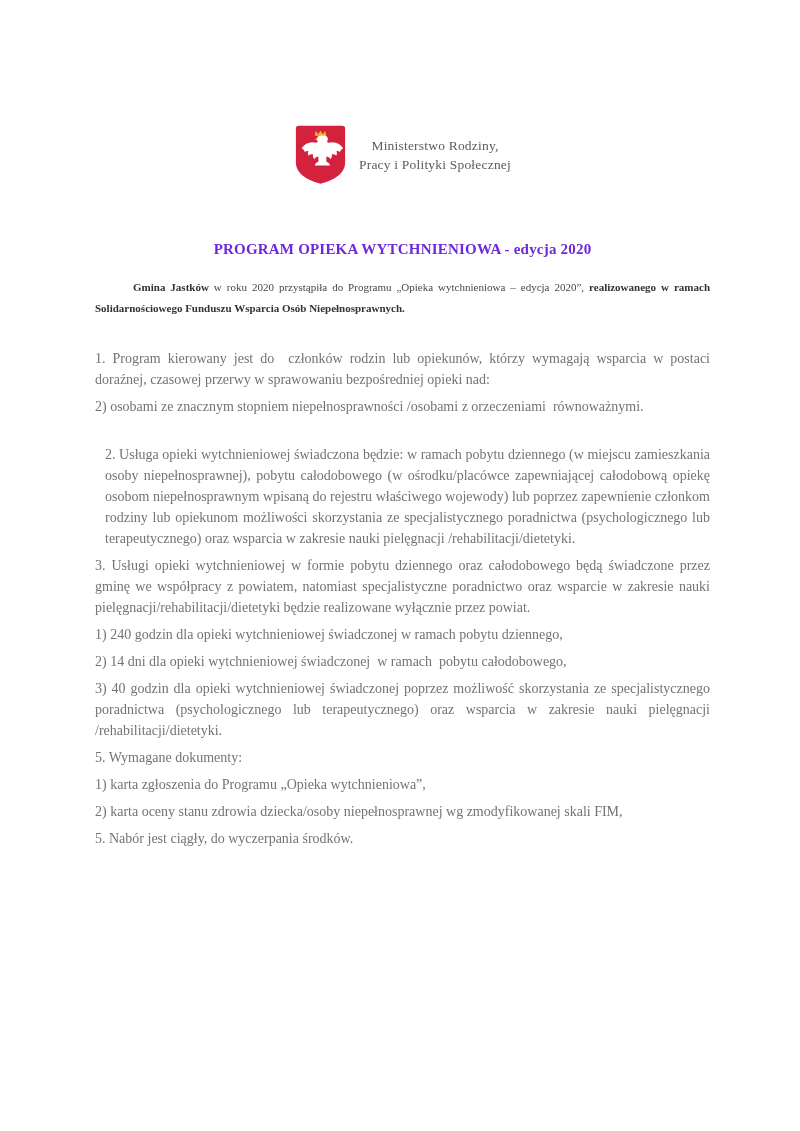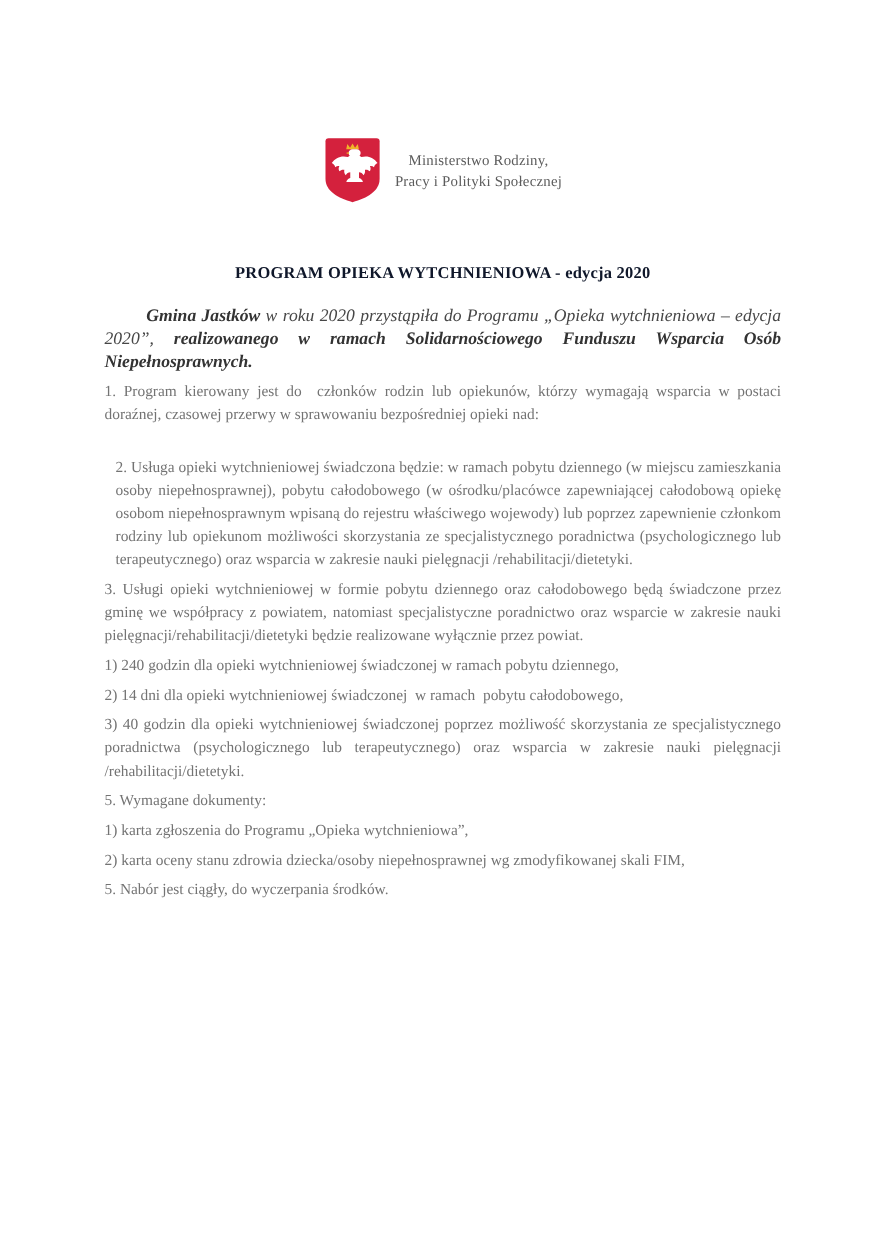--- a/index.html
+++ b/index.html
@@ -30,34 +30,33 @@
     font-size: 13.5px;
     line-height: 19px;
     color: #5c5c5c;
     text-align: center;
     letter-spacing: 0.2px;
   }
   
   .title {
     font-size: 15px;
     font-weight: bold;
-    color: #0f172a;
+    color: #6d28d9;
     text-align: center;
     letter-spacing: 0.2px;
     margin-bottom: 19px;
   }
   .intro {
-    font-size: 16px;
+    font-size: 11px;
     line-height: 21px;
     color: #474747;
     text-align: justify;
     text-indent: 38px;
     white-space: pre-wrap;
-    margin-bottom: 6px;
-    font-style: italic;
+    margin-bottom: 29px;
   }
   .intro b { color: #333333; }
   .body-p {
     font-size: 14px;
     line-height: 21px;
     color: #737373;
     text-align: justify;
     white-space: pre-wrap;
     margin-top: 6px;
   }
@@ -115,20 +114,21 @@
       <div>Ministerstwo Rodziny,</div>
       <div>Pracy i Polityki Społecznej</div>
     </div>
   </div>
 
   <h1 class="title">PROGRAM OPIEKA WYTCHNIENIOWA - edycja 2020</h1>
 
   <p class="intro"><b>Gmina Jastków</b><span> w roku 2020 przystąpiła do Programu „Opieka wytchnieniowa – edycja 2020”, </span><b>realizowanego w ramach Solidarnościowego Funduszu Wsparcia Osób Niepełnosprawnych.</b></p>
 
   <p class="body-p">1. Program kierowany jest do  członków rodzin lub opiekunów, którzy wymagają wsparcia w postaci doraźnej, czasowej przerwy w sprawowaniu bezpośredniej opieki nad:</p>
+  <p class="body-p">2) osobami ze znacznym stopniem niepełnosprawności /osobami z orzeczeniami  równoważnymi.</p>
 
   <p class="body-p gap-before">2. Usługa opieki wytchnieniowej świadczona będzie: w ramach pobytu dziennego (w miejscu zamieszkania osoby niepełnosprawnej), pobytu całodobowego (w ośrodku/placówce zapewniającej całodobową opiekę osobom niepełnosprawnym wpisaną do rejestru właściwego wojewody) lub poprzez zapewnienie członkom rodziny lub opiekunom możliwości skorzystania ze specjalistycznego poradnictwa (psychologicznego lub terapeutycznego) oraz wsparcia w zakresie nauki pielęgnacji /rehabilitacji/dietetyki.</p>
   <p class="body-p">3. Usługi opieki wytchnieniowej w formie pobytu dziennego oraz całodobowego będą świadczone przez gminę we współpracy z powiatem, natomiast specjalistyczne poradnictwo oraz wsparcie w zakresie nauki pielęgnacji/rehabilitacji/dietetyki będzie realizowane wyłącznie przez powiat.</p>
 
   <p class="body-p">1) 240 godzin dla opieki wytchnieniowej świadczonej w ramach pobytu dziennego,</p>
   <p class="body-p">2) 14 dni dla opieki wytchnieniowej świadczonej  w ramach  pobytu całodobowego,</p>
   <p class="body-p">3) 40 godzin dla opieki wytchnieniowej świadczonej poprzez możliwość skorzystania ze specjalistycznego poradnictwa (psychologicznego lub terapeutycznego) oraz wsparcia w zakresie nauki pielęgnacji /rehabilitacji/dietetyki.</p>
 
   <p class="body-p">5. Wymagane dokumenty:</p>
   <p class="body-p">1) karta zgłoszenia do Programu „Opieka wytchnieniowa”,</p>

